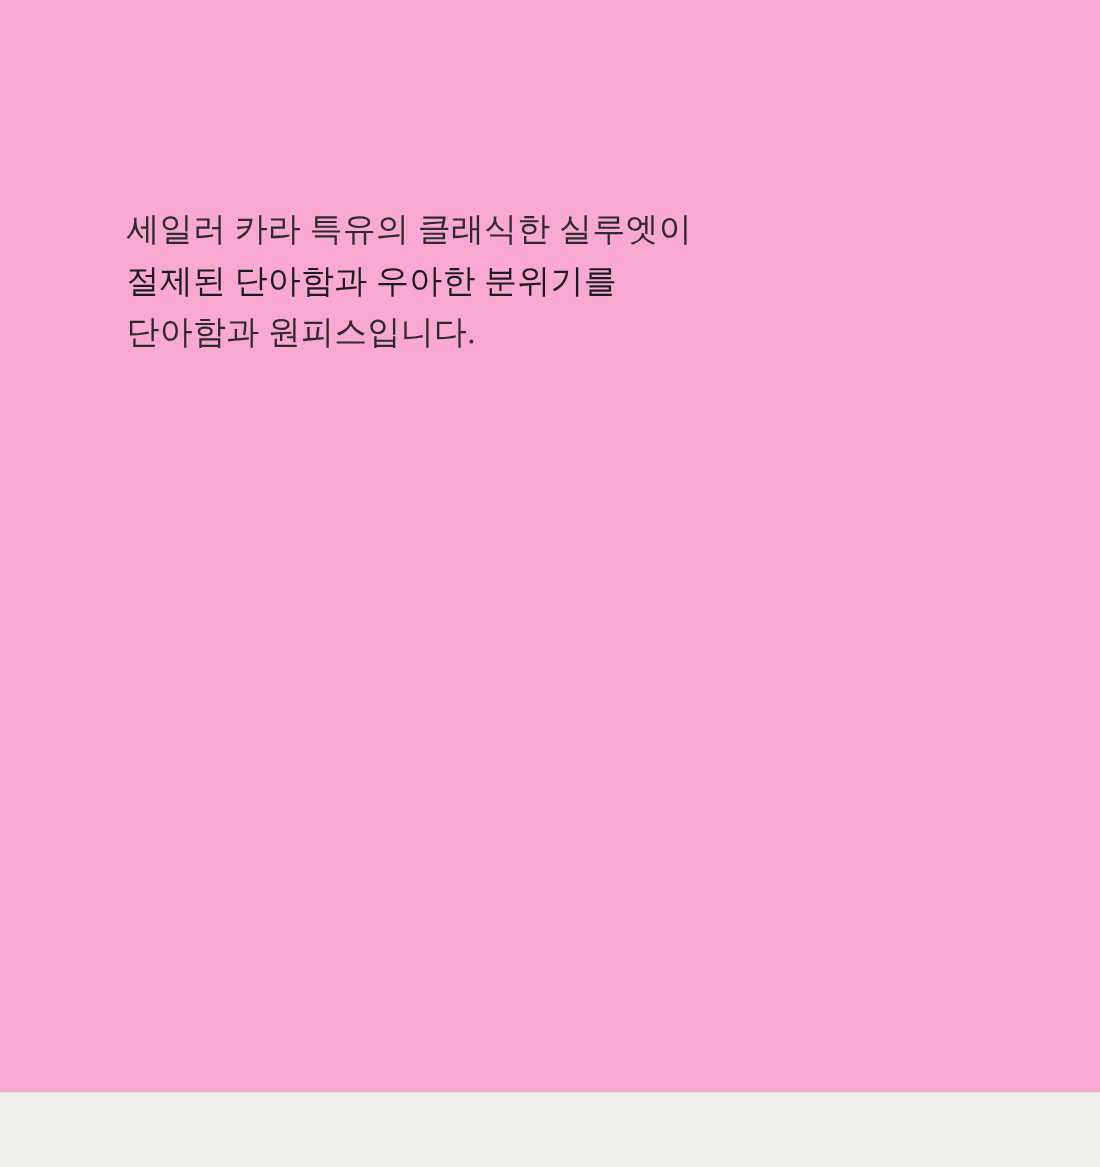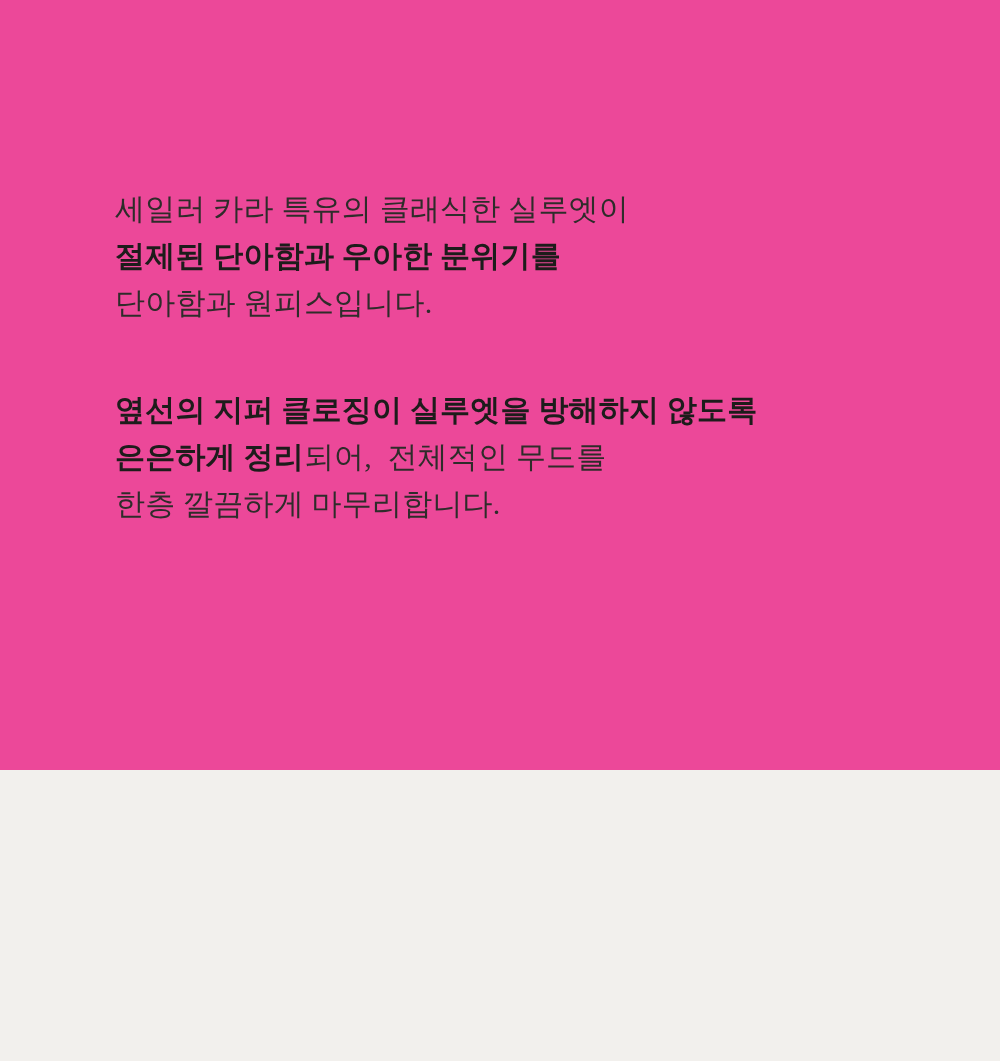--- a/index.html
+++ b/index.html
@@ -10,39 +10,39 @@
     width: 1000px;
     height: 1061px;
     background: #f2f0ed;
     font-family: "Liberation Serif", "DejaVu Serif", serif;
     color: #2b2b2b;
     overflow: hidden;
   }
   .page {
     box-sizing: border-box;
     width: 1000px;
-    height: 770px;
+    height: 993px;
     padding: 185px 92px 0 115px;
-    background: #ec4899;
+    background: #f9a8d4;
   }
   .block {
     margin: 0 0 60px 0;
   }
   .block:last-child {
     margin-bottom: 0;
   }
   .line {
     font-size: 30px;
     line-height: 47px;
     letter-spacing: 0.2px;
     white-space: pre-wrap;
     color: #2e2c2a;
   }
   .line.bold {
-    font-weight: bold;
+    font-weight: normal;
     color: #1d1c1b;
   }
   .line.mixed {
     font-weight: normal;
   }
   .line.mixed .strong {
     font-weight: bold;
     color: #1d1c1b;
   }
 </style>
@@ -51,20 +51,15 @@
 
 <div class="page">
 
   <div class="block">
     <div class="line">세일러 카라 특유의 클래식한 실루엣이</div>
     <div class="line bold">절제된 단아함과 우아한 분위기를</div>
     <div class="line">단아함과 원피스입니다.</div>
   </div>
 
 
-  <div class="block">
-    <div class="line bold">옆선의 지퍼 클로징이 실루엣을 방해하지 않도록</div>
-    <div class="line mixed"><span class="strong">은은하게 정리</span><span>되어,  전체적인 무드를</span></div>
-    <div class="line">한층 깔끔하게 마무리합니다.</div>
-  </div>
 
 
 </div>
 
 </body></html>

